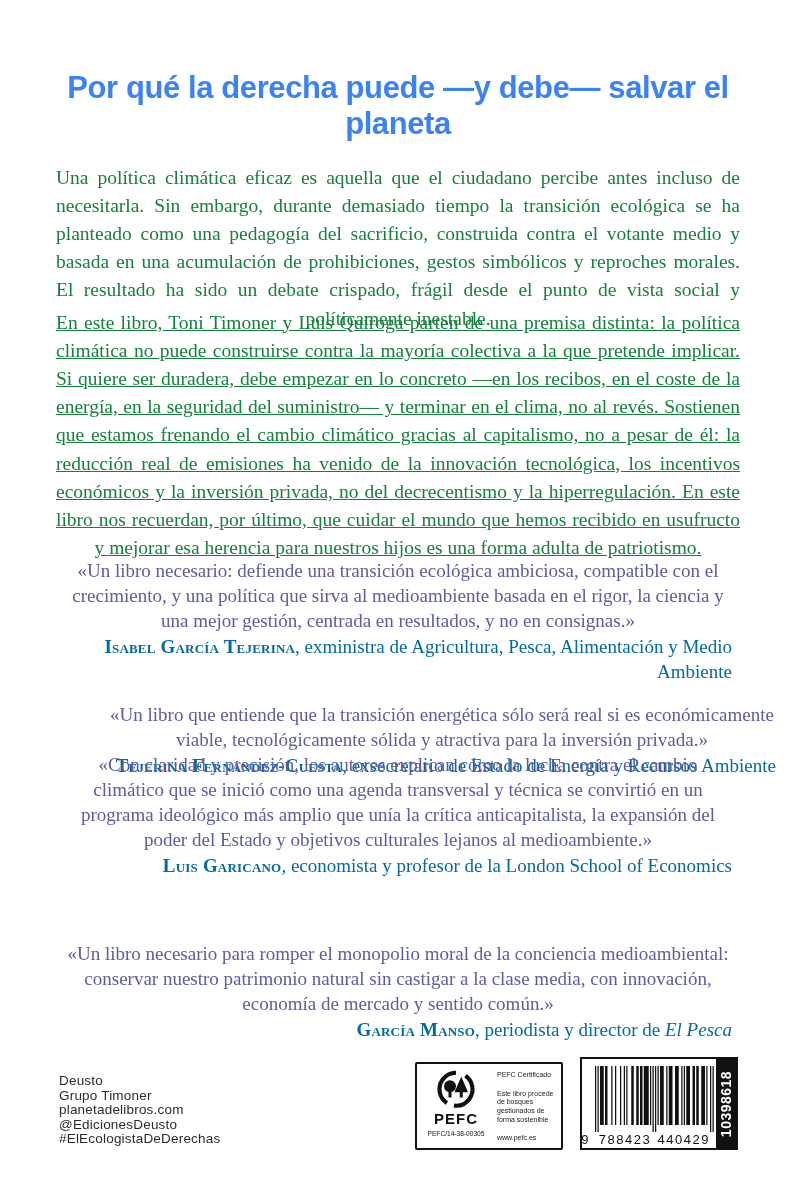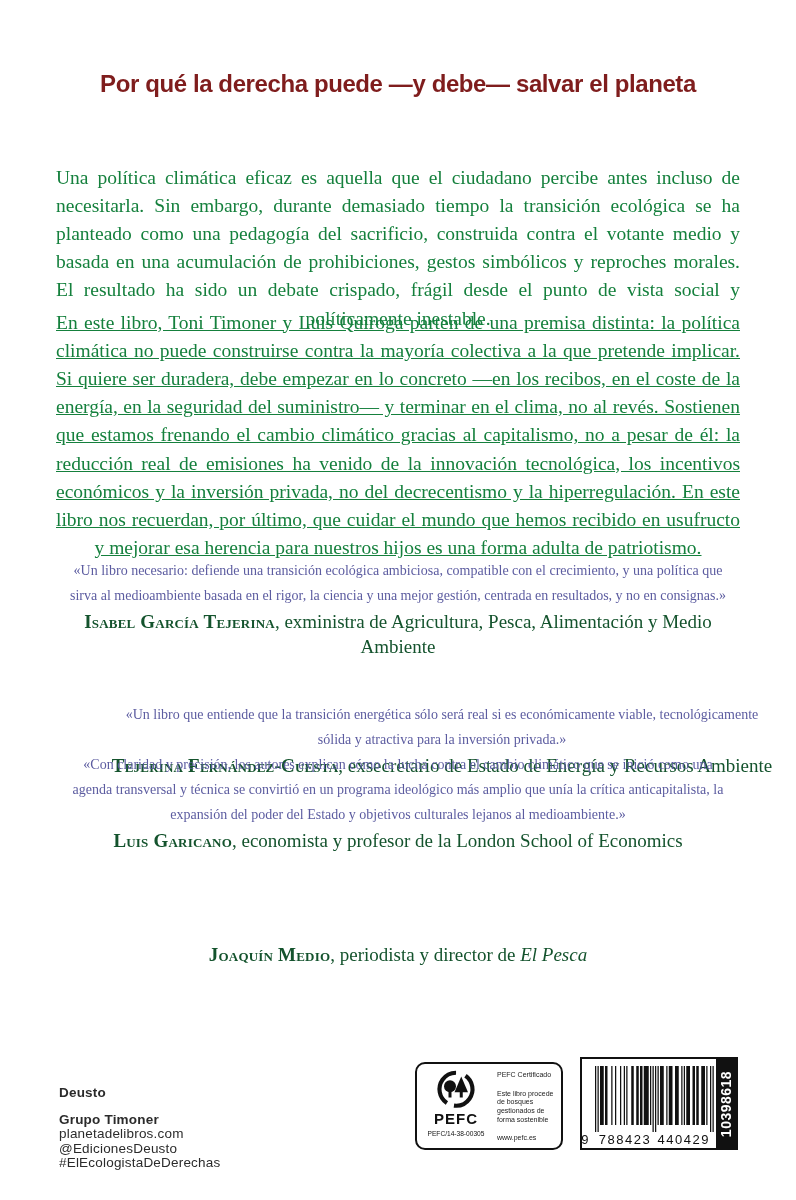--- a/index.html
+++ b/index.html
@@ -2,42 +2,42 @@
 <html><head>
 <meta charset="utf-8">
 <style>
   html,body{margin:0;padding:0;background:#ffffff;}
   body{width:796px;height:1200px;position:relative;overflow:hidden;
        font-family:"Liberation Serif", serif;color:#1f1f1f;}
   .page{position:absolute;inset:0;background:#ffffff;}
 
   .title{position:absolute;top:70px;left:30px;width:736px;text-align:center;
          font-family:"Liberation Sans", sans-serif;font-weight:700;
-         font-size:24px;letter-spacing:-0.4px;color:#7f1d1d;}
+         font-size:31px;letter-spacing:-0.4px;color:#3b82f6;}
 
   .synopsis{position:absolute;left:56px;width:684px;
             font-size:19.5px;line-height:28.2px;
             text-align:justify;text-align-last:center;color:#15803d;}
   .synopsis.p1{top:144px;}
   .synopsis.p2{top:289px;text-decoration:underline;}
 
   .endorsement{position:absolute;left:64px;width:668px;text-align:center;}
-  .endorsement .quote{font-size:14px;line-height:25px;color:#5c5ca0;margin:0;}
-  .endorsement .attribution{font-size:19px;line-height:25px;color:#14532d;margin:1px 0 0 0;}
+  .endorsement .quote{font-size:19px;line-height:25px;color:#5c5ca0;margin:0;}
+  .endorsement .attribution{font-size:19px;line-height:25px;color:#0369a1;margin:1px 0 0 0;text-align:right;}
   .endorsement .attr-name{font-weight:700;font-variant:small-caps;letter-spacing:0.2px;}
   .endorsement .attr-italic{font-style:italic;}
   .e1{top:558px;} .e2{top:702px;margin-left:44px;} .e3{top:752px;} .e4{top:941px;}
 
   .publisher{position:absolute;left:59px;top:1074px;
              font-family:"Liberation Sans", sans-serif;font-size:13.5px;
              line-height:14.6px;color:#2b2b2b;letter-spacing:0.2px;}
-  .publisher .bold{font-weight:700;margin-top:12px;}
+  .publisher .bold{font-weight:400;}
 
   .pefc-box{position:absolute;left:415px;top:1062px;width:148px;height:88px;
-            border:2px solid #111;border-radius:10px;box-sizing:border-box;
+            border:2px solid #111;border-radius:2px;box-sizing:border-box;
             display:flex;background:#fff;
             font-family:"Liberation Sans", sans-serif;}
   .pefc-left{width:66px;display:flex;flex-direction:column;align-items:center;
              padding:5px 0 4px 6px;}
   .pefc-wordmark{font-weight:700;font-size:15px;letter-spacing:1px;color:#111;
                  line-height:14px;margin-top:1px;}
   .pefc-code{font-size:6.6px;color:#111;margin-top:4px;white-space:nowrap;}
   .pefc-right{flex:1;padding:7px 4px 5px 8px;display:flex;flex-direction:column;
               justify-content:space-between;font-size:7px;line-height:8.6px;color:#222;}
 
@@ -70,21 +70,22 @@
     <p class="quote">«Un libro que entiende que la transición energética sólo será real si es económicamente viable, tecnológicamente sólida y atractiva para la inversión privada.»</p>
     <p class="attribution"><span class="attr-name">Tejerina Fernández-Cuesta</span><span>, exsecretario de Estado de Energía y Recursos Ambiente</span></p>
   </div>
 
   <div class="endorsement e3">
     <p class="quote">«Con claridad y precisión, los autores explican cómo la lucha contra el cambio climático que se inició como una agenda transversal y técnica se convirtió en un programa ideológico más amplio que unía la crítica anticapitalista, la expansión del poder del Estado y objetivos culturales lejanos al medioambiente.»</p>
     <p class="attribution"><span class="attr-name">Luis Garicano</span><span>, economista y profesor de la London School of Economics</span></p>
   </div>
 
   <div class="endorsement e4">
-    <p class="attribution"><span class="attr-name">Joaquín Medio</span><span>, periodista y director de </span><span class="attr-italic">El Pesca</span></p>
+    <p class="quote">«Un libro necesario para romper el monopolio moral de la conciencia medioambiental: conservar nuestro patrimonio natural sin castigar a la clase media, con innovación, economía de mercado y sentido común.»</p>
+    <p class="attribution"><span class="attr-name">García Manso</span><span>, periodista y director de </span><span class="attr-italic">El Pesca</span></p>
   </div>
 
   <div class="publisher">
     <div class="bold">Deusto</div>
     <div class="bold">Grupo Timoner</div>
     <div>planetadelibros.com</div>
     <div>@EdicionesDeusto</div>
     <div>#ElEcologistaDeDerechas</div>
   </div>
 

